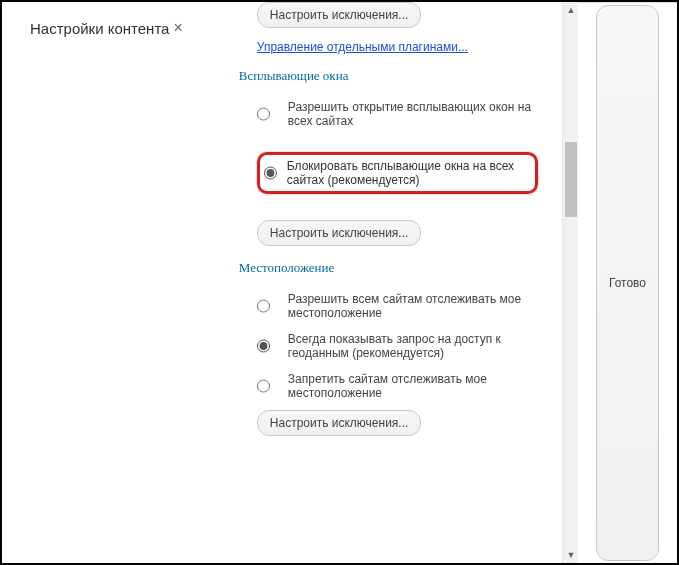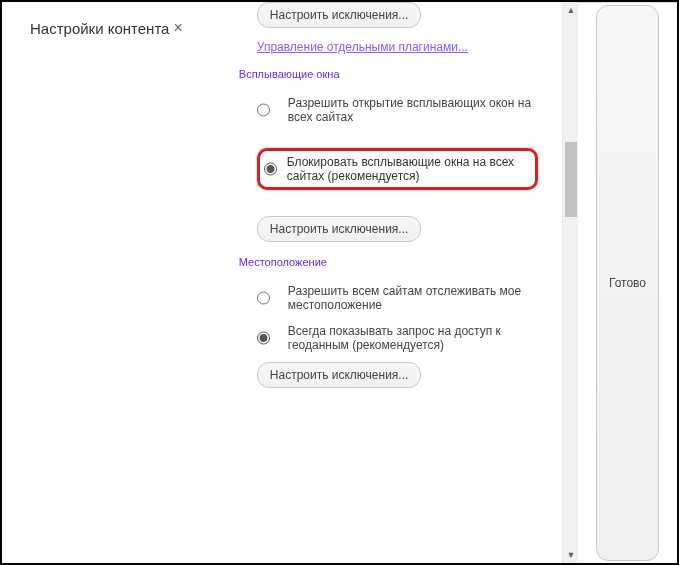--- a/index.html
+++ b/index.html
@@ -71,39 +71,40 @@
   position: absolute;
   top: 140px;
   left: 2px;
   width: 12px;
   height: 75px;
   background: #c1c1c1;
   border-radius: 0;
 }
 .section { margin-bottom: 14px; }
 .section-title {
-  font-size: 11px;
-  color: #6d28d9;
+  font-size: 13px;
+  color: #0369a1;
   margin: 14px 0 10px 0;
   font-weight: normal;
+  font-family: Liberation Serif, serif;
 }
 .indent { margin-left: 18px; }
 .btn {
   display: inline-block;
   border: 1px solid #c8c8c8;
   background: linear-gradient(#f7f7f7, #f0f0f0);
   padding: 5px 12px;
   font-size: 12px;
   color: #444;
   cursor: pointer;
   border-radius: 12px;
   font-family: inherit;
 }
 .link {
-  color: #8b5cf6;
+  color: #1d4ed8;
   text-decoration: underline;
   cursor: pointer;
   font-size: 12px;
   display: inline-block;
   margin-top: 12px;
 }
 .radio-row {
   display: flex;
   align-items: center;
   gap: 18px;
@@ -174,20 +175,24 @@
         <div class="section-title">Местоположение</div>
         <div class="indent">
           <div class="radio-row">
             <input type="radio" name="location" style="">
             <label>Разрешить всем сайтам отслеживать мое местоположение</label>
           </div>
           <div class="radio-row">
             <input type="radio" name="location" checked="" style="">
             <label>Всегда показывать запрос на доступ к геоданным (рекомендуется)</label>
           </div>
+          <div class="radio-row">
+            <input type="radio" name="location" style="">
+            <label>Запретить сайтам отслеживать мое местоположение</label>
+          </div>
           <div style="height:4px"></div>
           <button class="btn">Настроить исключения...</button>
         </div>
       </div>
 
 
     </div>
 
     <div class="scrollbar-track">
       <div class="scrollbar-arrow top">▲</div>

